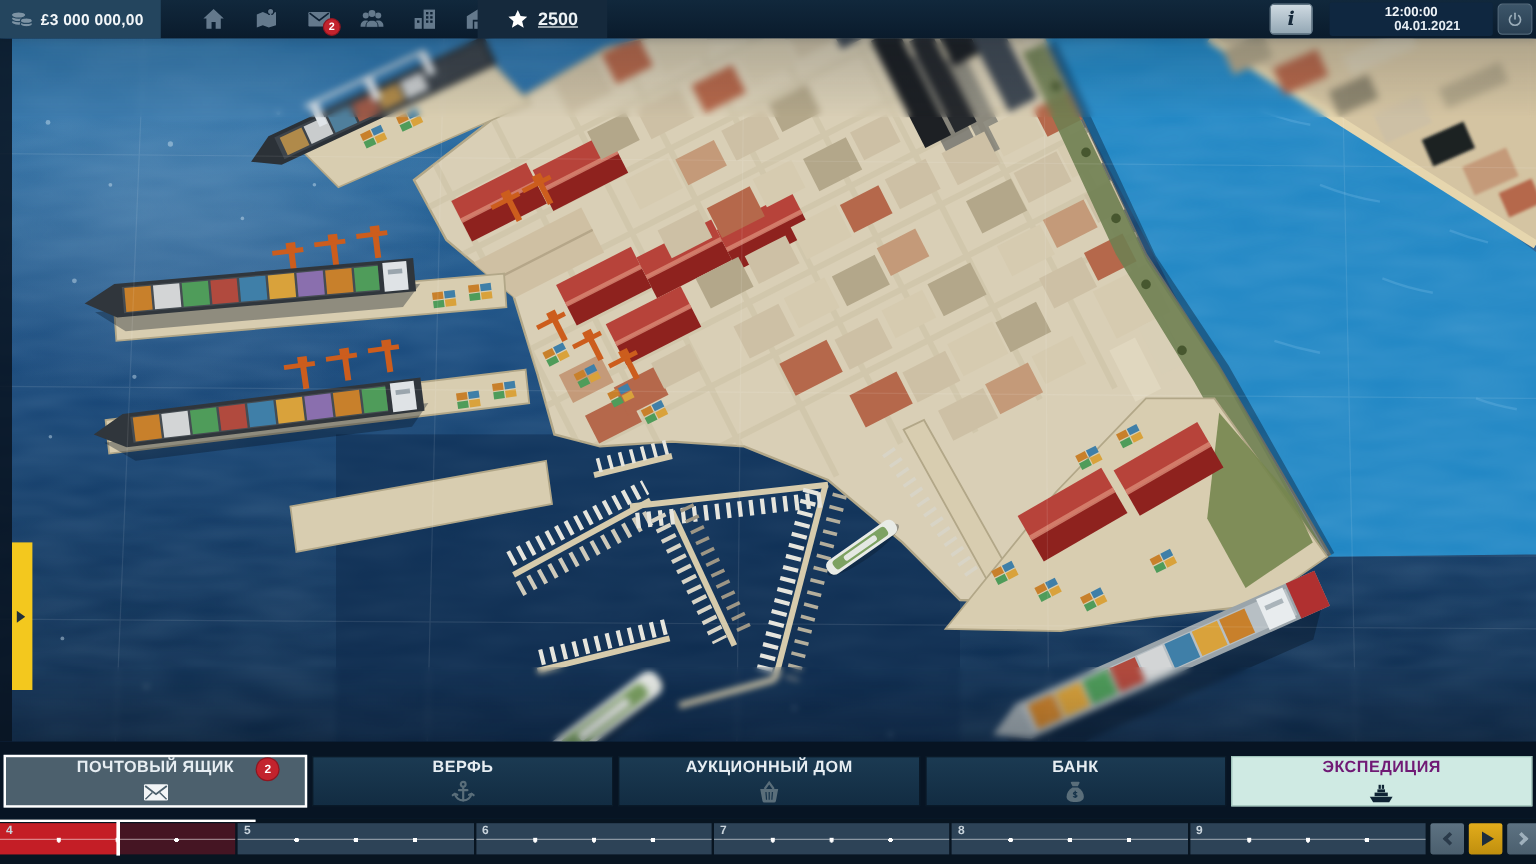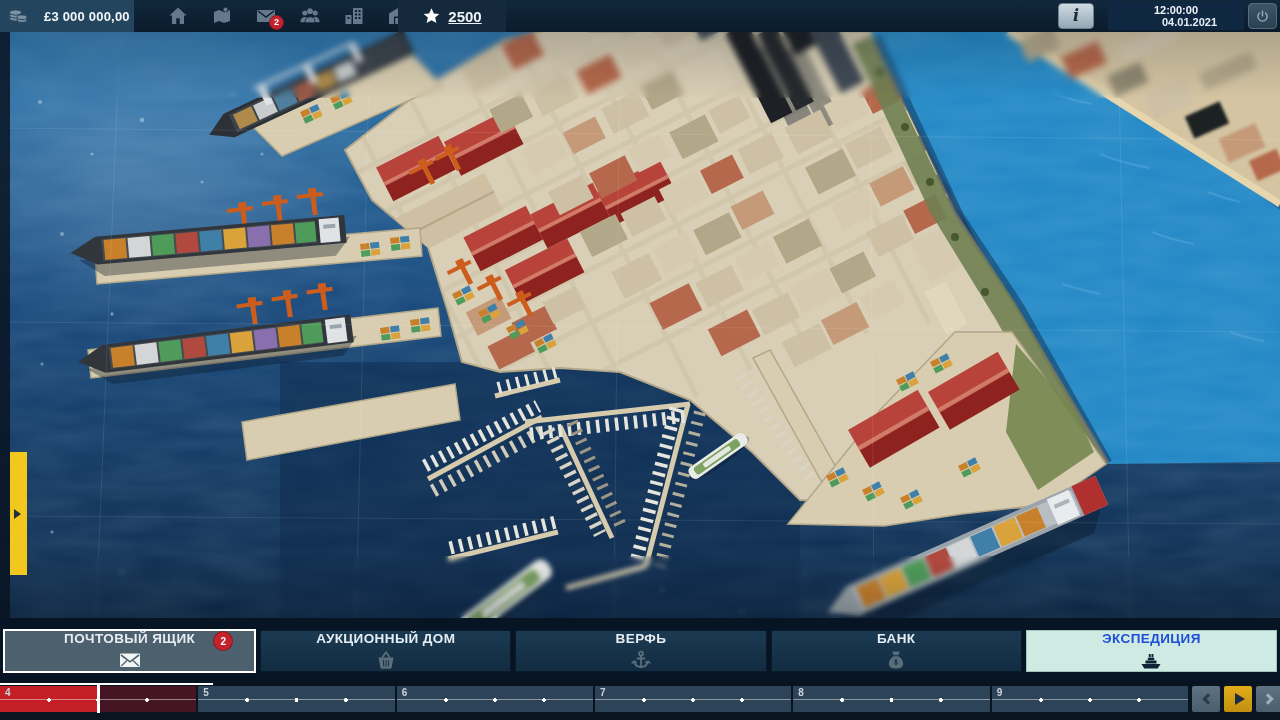--- a/index.html
+++ b/index.html
@@ -3,21 +3,21 @@
 <meta charset="utf-8">
 <style>
   html,body{margin:0;padding:0;background:#05101c;}
   *{box-sizing:border-box;}
   .screen{position:relative;width:1280px;height:720px;overflow:hidden;background:#0c2340;
           font-family:"Liberation Sans","DejaVu Sans",sans-serif;-webkit-font-smoothing:antialiased;}
 
   
   .topbar{position:absolute;top:0;left:0;right:0;height:32px;background:linear-gradient(#11283c,#0a1b2c);z-index:30;}
   .money-panel{position:absolute;left:0;top:0;width:134px;height:32px;background:#24455e;
-               display:flex;align-items:center;gap:15px;padding-left:7px;}
+               display:flex;align-items:center;gap:5px;padding-left:7px;}
   .money-panel .val{color:#f2f6f9;font-size:13px;font-weight:bold;letter-spacing:.2px;white-space:nowrap;}
   .topbar-icons{position:absolute;left:166px;top:0;height:32px;display:flex;align-items:center;gap:21px;}
   .tb-ic{position:relative;width:23px;height:23px;display:flex;align-items:center;justify-content:center;cursor:pointer;}
   .tb-ic svg{width:22px;height:22px;fill:#64798c;}
   .tb-badge{position:absolute;right:-7px;bottom:-2px;min-width:15px;height:15px;border-radius:50%;
             background:#c3232d;color:#fff;font-size:9px;font-weight:bold;display:flex;align-items:center;
             justify-content:center;border:1px solid #8d1620;}
   .star-panel{position:absolute;left:398px;top:0;width:108px;height:32px;background:#15293c;
               display:flex;align-items:center;justify-content:center;gap:7px;}
   .star-panel svg{width:19px;height:19px;}
@@ -55,21 +55,21 @@
 
   
   .bottom-nav{position:absolute;top:618px;left:0;width:1280px;height:64px;background:#071423;
               display:flex;gap:4px;padding:4px 3px 2px 3px;z-index:30;align-items:center;}
   .nav-btn{flex:1;position:relative;display:flex;flex-direction:column;align-items:center;justify-content:center;
            gap:2px;background:linear-gradient(#1b3a52,#122c42);border:1px solid #0a1a28;cursor:pointer;}
   .nav-btn .lbl{color:#e6edf2;font-size:13.5px;font-weight:bold;letter-spacing:.4px;}
   .nav-btn svg{width:26px;height:22px;margin-top:1px;}
   .nav-btn.mail{background:#4c606d;border:2px solid #ffffff;}
   .nav-btn.expedition{background:#cfeae3;border:1px solid #9fc4ba;}
-  .nav-btn.expedition .lbl{color:#1d4ed8;}
+  .nav-btn.expedition .lbl{color:#701a75;}
   .nav-badge{position:absolute;top:1px;right:22px;width:18px;height:18px;border-radius:50%;background:#c3232d;
              color:#fff;font-size:10px;font-weight:bold;display:flex;align-items:center;justify-content:center;
              box-shadow:0 0 0 1px #8d1620;}
 
   
   .timeline{position:absolute;top:682px;left:0;width:1280px;height:38px;background:#081521;z-index:30;}
   .progress-line{position:absolute;top:1px;left:0;width:213px;height:2px;background:#ffffff;}
   .track{position:absolute;top:4px;left:0;width:1188px;height:26px;display:flex;gap:2px;}
   .seg{position:relative;flex:1;background:#2d4357;cursor:pointer;}
   .seg .num{position:absolute;left:5px;top:1px;font-size:10px;font-weight:bold;color:#c9d4dc;z-index:3;}
@@ -546,44 +546,44 @@
     <div class="nav-btn mail">
       <span class="lbl">ПОЧТОВЫЙ ЯЩИК</span>
       <svg viewBox="0 0 24 22">
         <rect x="2" y="4.5" width="20" height="13.5" rx="1" fill="#f2f5f7"></rect>
         <path d="M3 6 L12 12.8 L21 6" stroke="#4c606d" stroke-width="1.6" fill="none"></path>
         <path d="M3.2 17 L9 11.5 M20.8 17 L15 11.5" stroke="#4c606d" stroke-width="1.2" fill="none"></path>
       </svg>
       <span class="nav-badge">2</span>
     </div>
     <div class="nav-btn">
+      <span class="lbl">ВЕРФЬ</span>
+      <svg viewBox="0 0 24 22">
+        <g stroke="#5a6e7a" stroke-width="1.8" fill="none" stroke-linecap="round">
+          <circle cx="12" cy="4.6" r="2"></circle>
+            <line x1="12" y1="6.6" x2="12" y2="18"></line>
+          <line x1="8.5" y1="9.5" x2="15.5" y2="9.5"></line>
+          <path d="M5 12.5 a7.2 7.2 0 0 0 14 0"></path>
+          <path d="M5 12.5 l-1.7 1.2 M5 12.5 l2.1.8 M19 12.5 l1.7 1.2 M19 12.5 l-2.1.8"></path>
+        </g>
+      </svg>
+    </div>
+    <div class="nav-btn">
       <span class="lbl">АУКЦИОННЫЙ ДОМ</span>
       <svg viewBox="0 0 24 22">
         <path d="M8.2 8.5 L12 3.2 L15.8 8.5" stroke="#5a6e7a" stroke-width="1.8" fill="none"></path>
         <path d="M4.5 8.5 h15 l-1.9 10 a1.6 1.6 0 0 1-1.6 1.3 H8 a1.6 1.6 0 0 1-1.6-1.3z" fill="#5a6e7a"></path>
         <g stroke="#16334a" stroke-width="1">
             <line x1="9.3" y1="11" x2="9.8" y2="17.5"></line>
         <line x1="12" y1="11" x2="12" y2="17.5"></line>
             <line x1="14.7" y1="11" x2="14.2" y2="17.5"></line>
           </g>
       </svg>
     </div>
     <div class="nav-btn">
-      <span class="lbl">ВЕРФЬ</span>
-      <svg viewBox="0 0 24 22">
-        <g stroke="#5a6e7a" stroke-width="1.8" fill="none" stroke-linecap="round">
-          <circle cx="12" cy="4.6" r="2"></circle>
-            <line x1="12" y1="6.6" x2="12" y2="18"></line>
-          <line x1="8.5" y1="9.5" x2="15.5" y2="9.5"></line>
-          <path d="M5 12.5 a7.2 7.2 0 0 0 14 0"></path>
-          <path d="M5 12.5 l-1.7 1.2 M5 12.5 l2.1.8 M19 12.5 l1.7 1.2 M19 12.5 l-2.1.8"></path>
-        </g>
-      </svg>
-    </div>
-    <div class="nav-btn">
       <span class="lbl">БАНК</span>
       <svg viewBox="0 0 24 22">
         <path d="M9.8 6.2 h4.4 l1.4-2.6 a.8.8 0 0 0-.7-1.2 H9.1 a.8.8 0 0 0-.7 1.2z" fill="#5a6e7a"></path>
         <path d="M9.6 7.2 C6.3 9.2 4.8 12.2 4.8 14.9 C4.8 18 8 19.4 12 19.4 s7.2-1.4 7.2-4.5 c0-2.7-1.5-5.7-4.8-7.7z" fill="#5a6e7a"></path>
         <path d="M12 10 v6 M10.3 14.6 c.4.8 3 .9 3.2-.3 c.2-1.1-3.2-1-3-2.2 c.2-1 2.6-1 3-.2" stroke="#16334a" stroke-width="1" fill="none"></path>
       </svg>
     </div>
     <div class="nav-btn expedition">
       <span class="lbl">ЭКСПЕДИЦИЯ</span>
       <svg viewBox="0 0 24 22">

